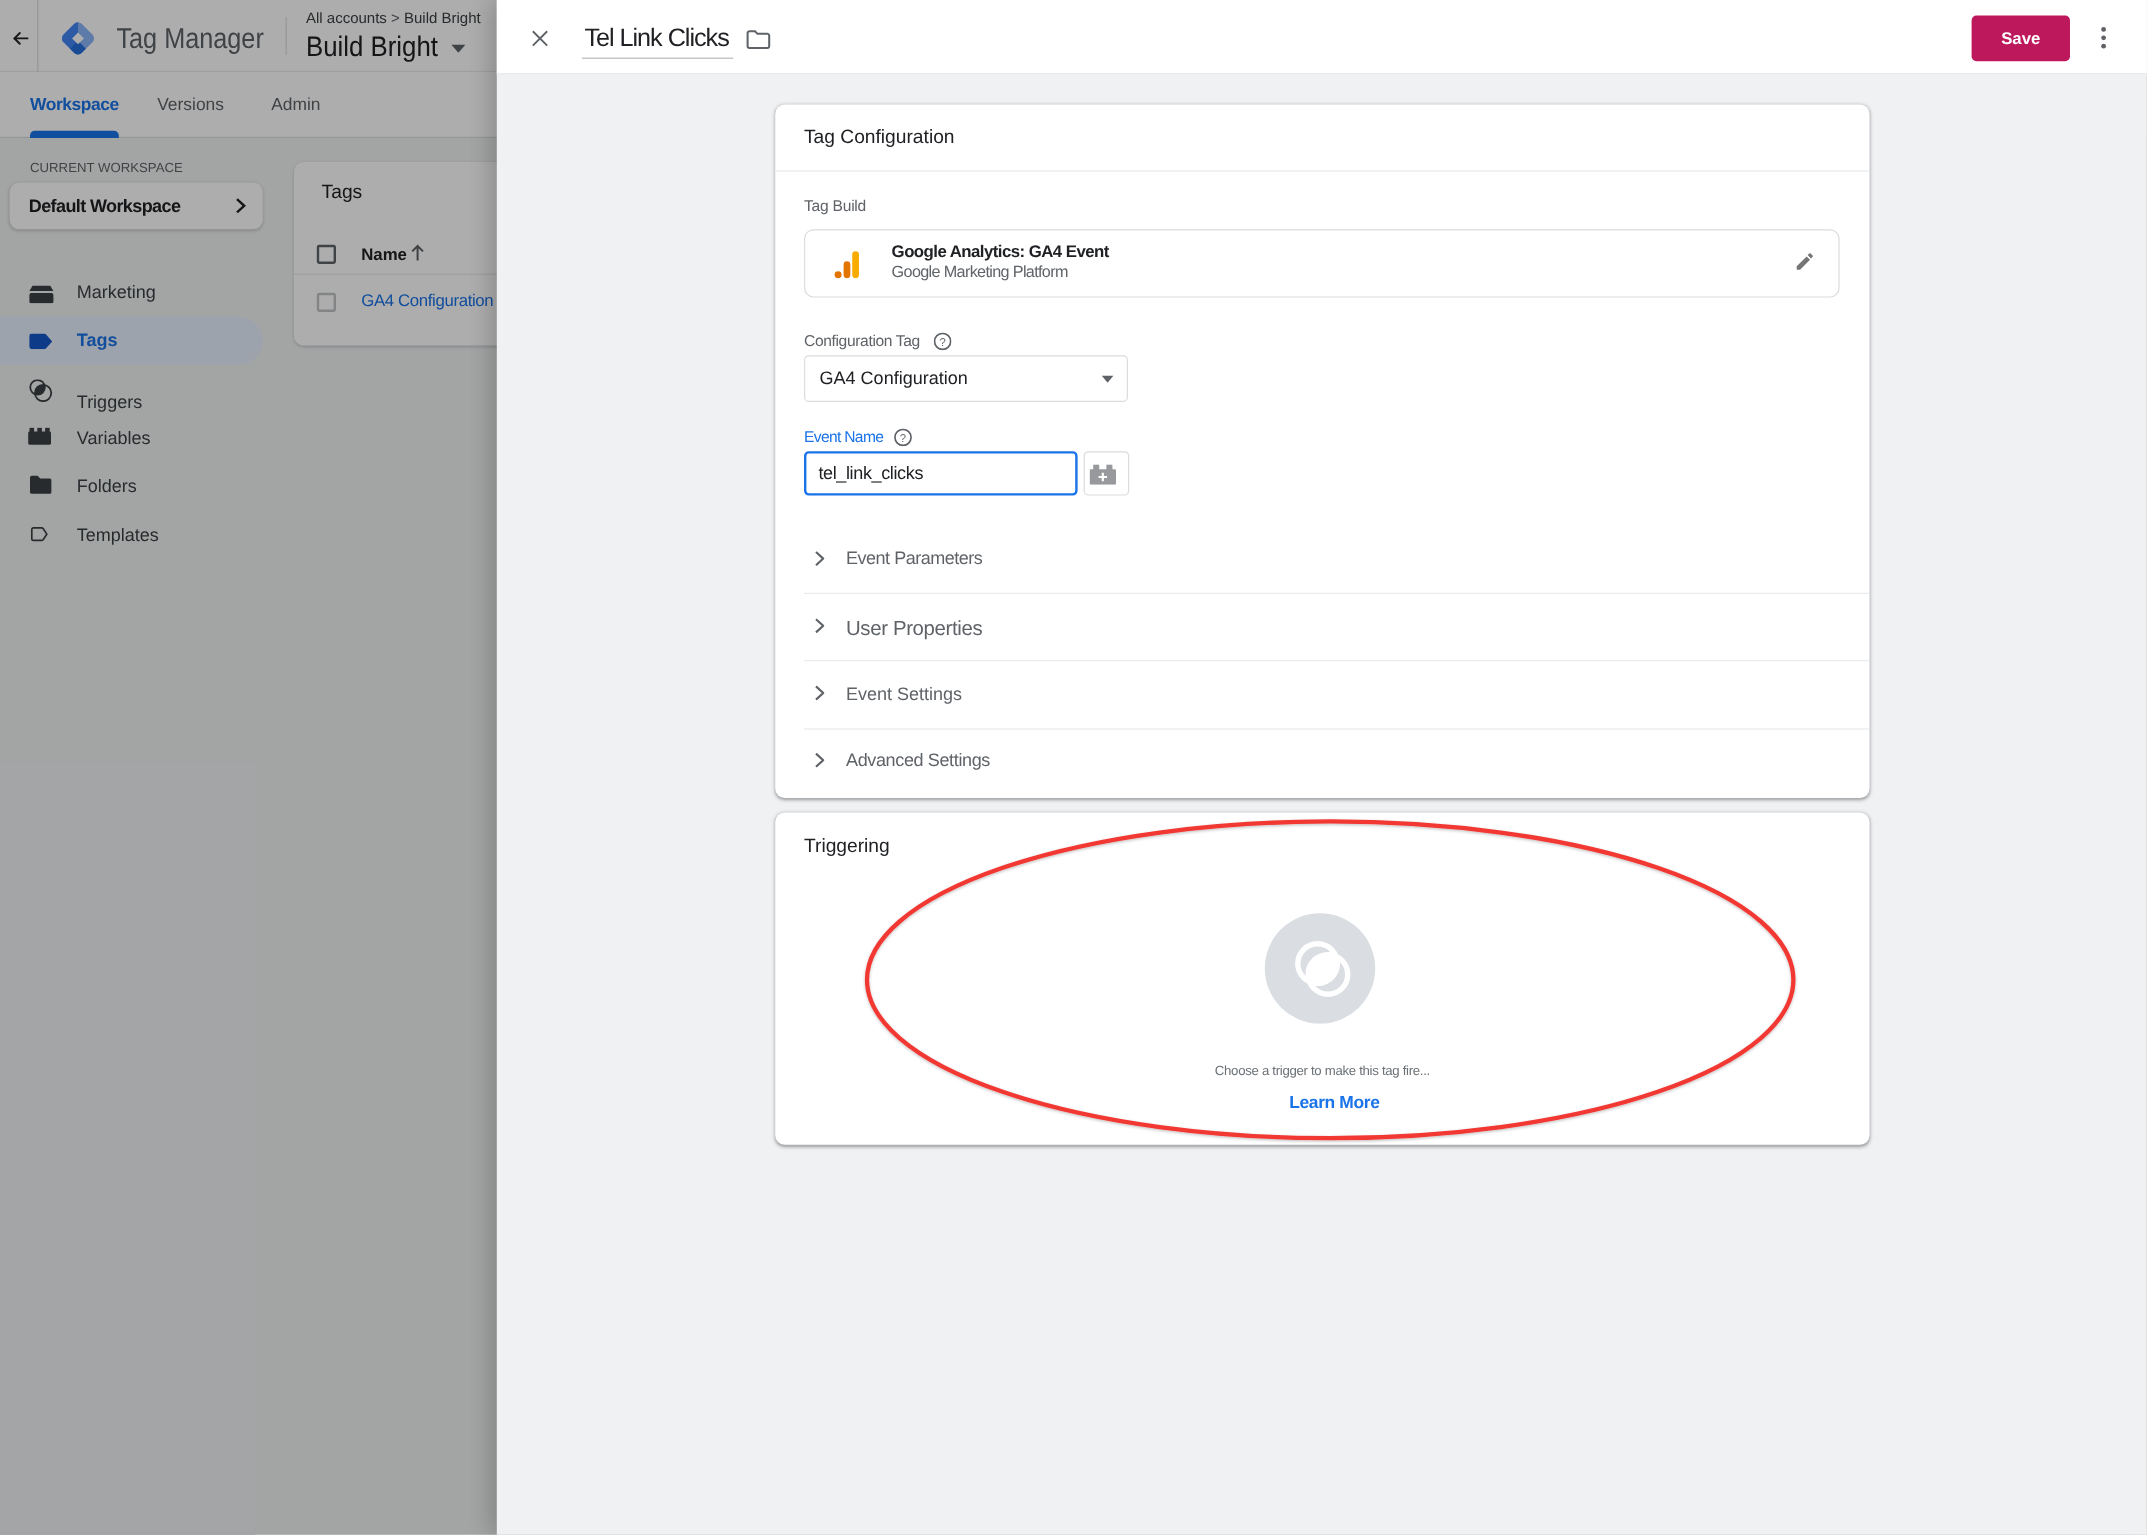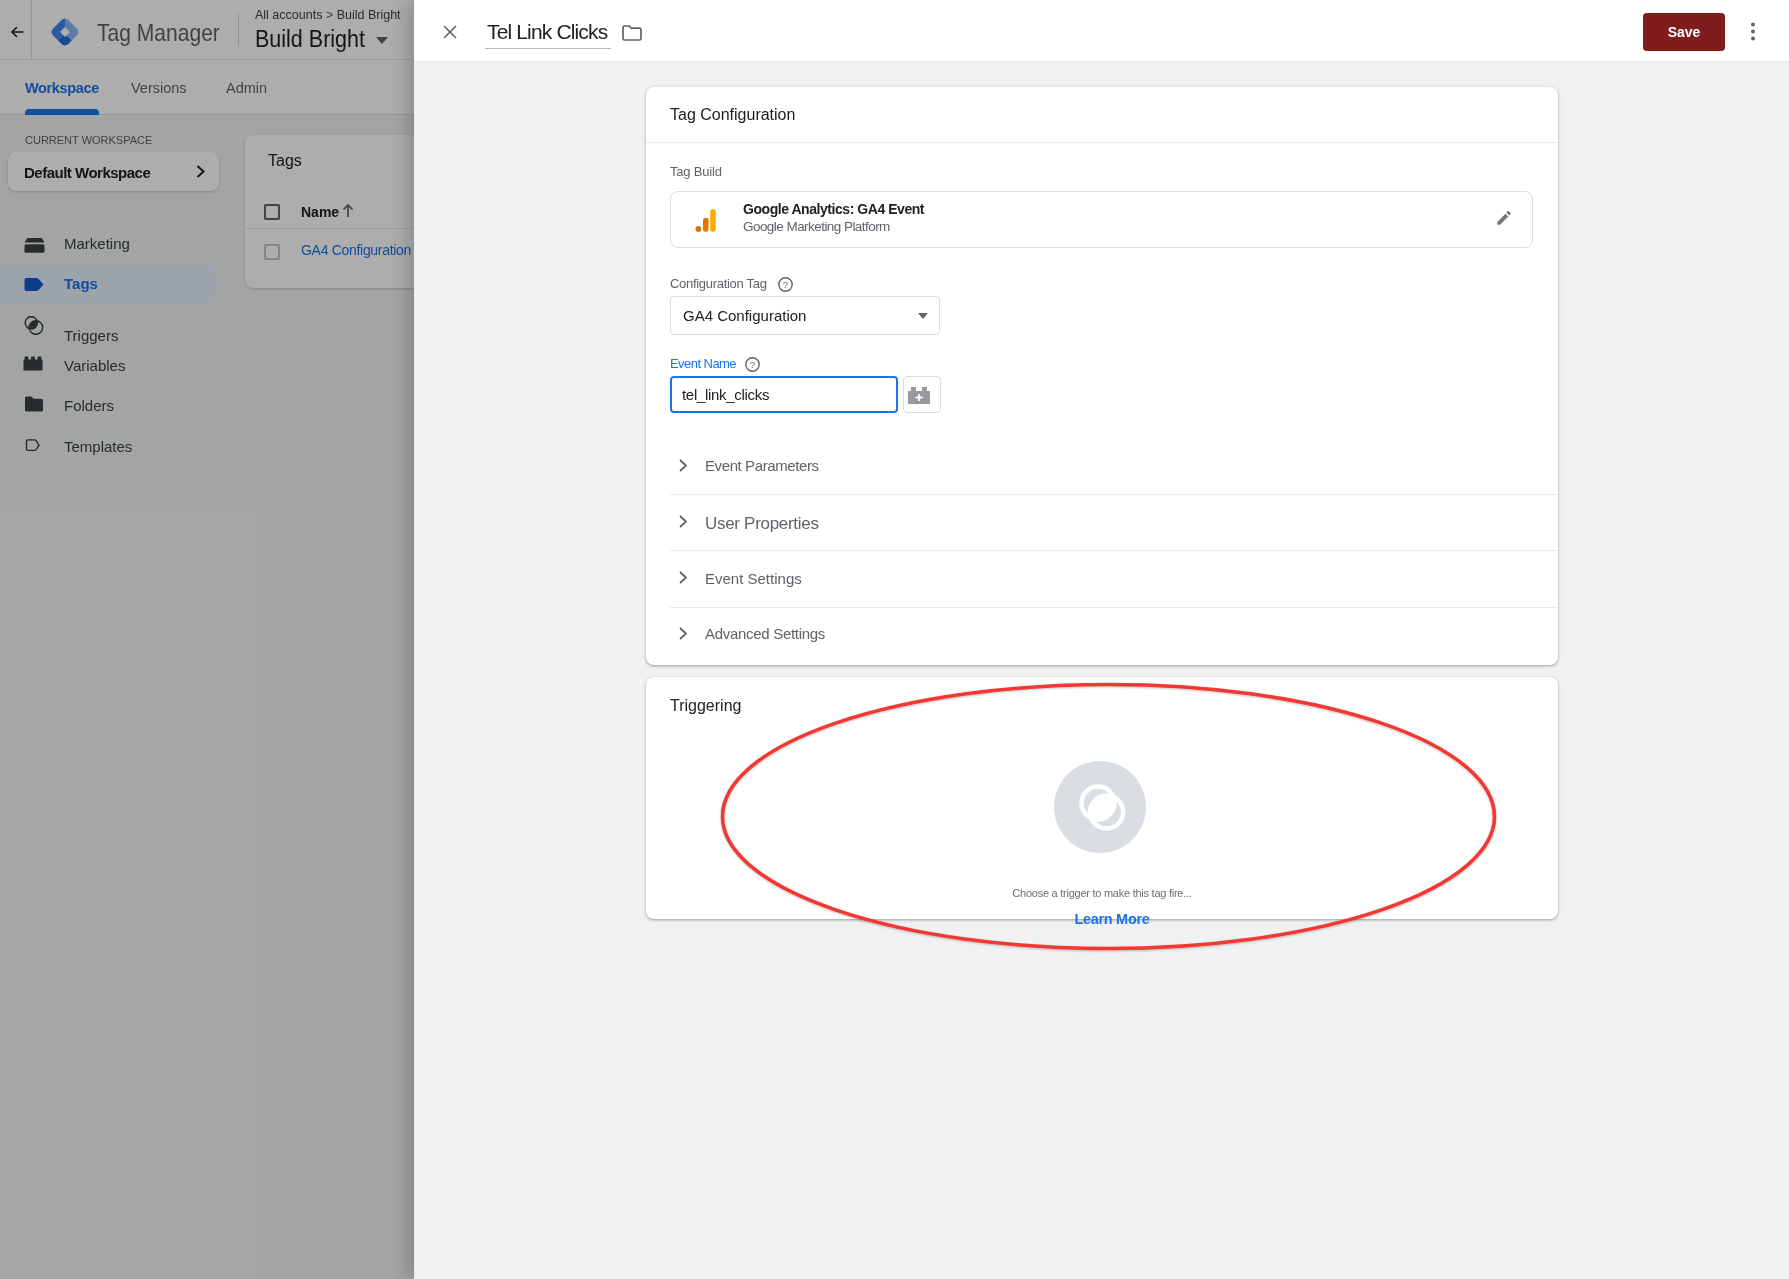--- a/index.html
+++ b/index.html
@@ -118,21 +118,21 @@
 
   <div class="abs" style="left:0;top:0;width:1375px;height:62px;background:#fff;border-bottom:1px solid #e4e6e8;"></div>
   <svg class="abs" style="left:29px;top:25px;" width="14" height="14" viewBox="0 0 14 14">
     <path d="M1 1 L13 13 M13 1 L1 13" stroke="#5f6368" stroke-width="1.6" fill="none"></path>
   </svg>
   <div class="abs" style="left:73px;top:20px;font-size:21px;letter-spacing:-0.85px;color:#202124;">Tel Link Clicks</div>
   <div class="abs" style="left:71px;top:48px;width:126px;height:1px;background:#b6babd;"></div>
   <svg class="abs" style="left:207px;top:25px;" width="22" height="16" viewBox="0 0 20 16">
     <path d="M1 2.6 a1.6 1.6 0 0 1 1.6-1.6 h4.6 l2 2.2 h8.2 a1.6 1.6 0 0 1 1.6 1.6 v8.6 a1.6 1.6 0 0 1-1.6 1.6 h-14.8 a1.6 1.6 0 0 1-1.6-1.6 Z" fill="none" stroke="#5f6368" stroke-width="1.7"></path>
   </svg>
-  <div class="abs" style="left:1229px;top:13px;width:82px;height:38px;background:#7f1d1d;border-radius:4px;color:#fff;font-size:14px;font-weight:bold;text-align:center;line-height:38px;">Save</div>
+  <div class="abs" style="left:1229px;top:13px;width:82px;height:38px;background:#be185d;border-radius:4px;color:#fff;font-size:14px;font-weight:bold;text-align:center;line-height:38px;">Save</div>
   <svg class="abs" style="left:1336px;top:21px;" width="6" height="22" viewBox="0 0 6 22">
     <circle cx="3" cy="3.5" r="2" fill="#5f6368"></circle>
       <circle cx="3" cy="10.5" r="2" fill="#5f6368"></circle>
       <circle cx="3" cy="17.5" r="2" fill="#5f6368"></circle>
   </svg>
 
   <div class="card" style="left:232px;top:87px;width:912px;height:578px;">
     <div class="abs" style="left:24px;top:19px;font-size:16px;color:#202124;">Tag Configuration</div>
     <div class="abs" style="left:0;top:55px;width:912px;height:1px;background:#e8eaed;"></div>
 
@@ -193,21 +193,21 @@
       </svg>
     <div class="abs" style="left:59px;top:483px;font-size:15px;color:#5f6368;">Event Settings</div>
     <div class="abs" style="left:24px;top:520px;width:888px;height:1px;background:#e8eaed;"></div>
 
     <svg class="abs" style="left:33px;top:540px;" width="8" height="13" viewBox="0 0 8 13">
         <path d="M1 1 L7 6.5 L1 12" stroke="#5f6368" stroke-width="1.8" fill="none"></path>
       </svg>
     <div class="abs" style="left:59px;top:538px;font-size:15px;letter-spacing:-0.3px;color:#5f6368;">Advanced Settings</div>
   </div>
 
-  <div class="card" style="left:232px;top:677px;width:912px;height:242px;">
+  <div class="card" style="left:232px;top:677px;width:912px;height:277px;">
     <div class="abs" style="left:24px;top:20px;font-size:16px;color:#202124;">Triggering</div>
     <div class="abs" style="left:408px;top:84px;width:92px;height:92px;border-radius:50%;background:#dadde1;"></div>
     <svg class="abs" style="left:408px;top:84px;" width="92" height="92" viewBox="0 0 92 92">
       <defs>
           <clipPath id="trgc">
             <circle cx="44" cy="42" r="16.5"></circle>
           </clipPath>
         </defs>
       <circle cx="52.6" cy="51" r="16.5" fill="#fff" clip-path="url(#trgc)"></circle>
       <circle cx="44" cy="42" r="16.5" fill="none" stroke="#fff" stroke-width="4.5"></circle>

